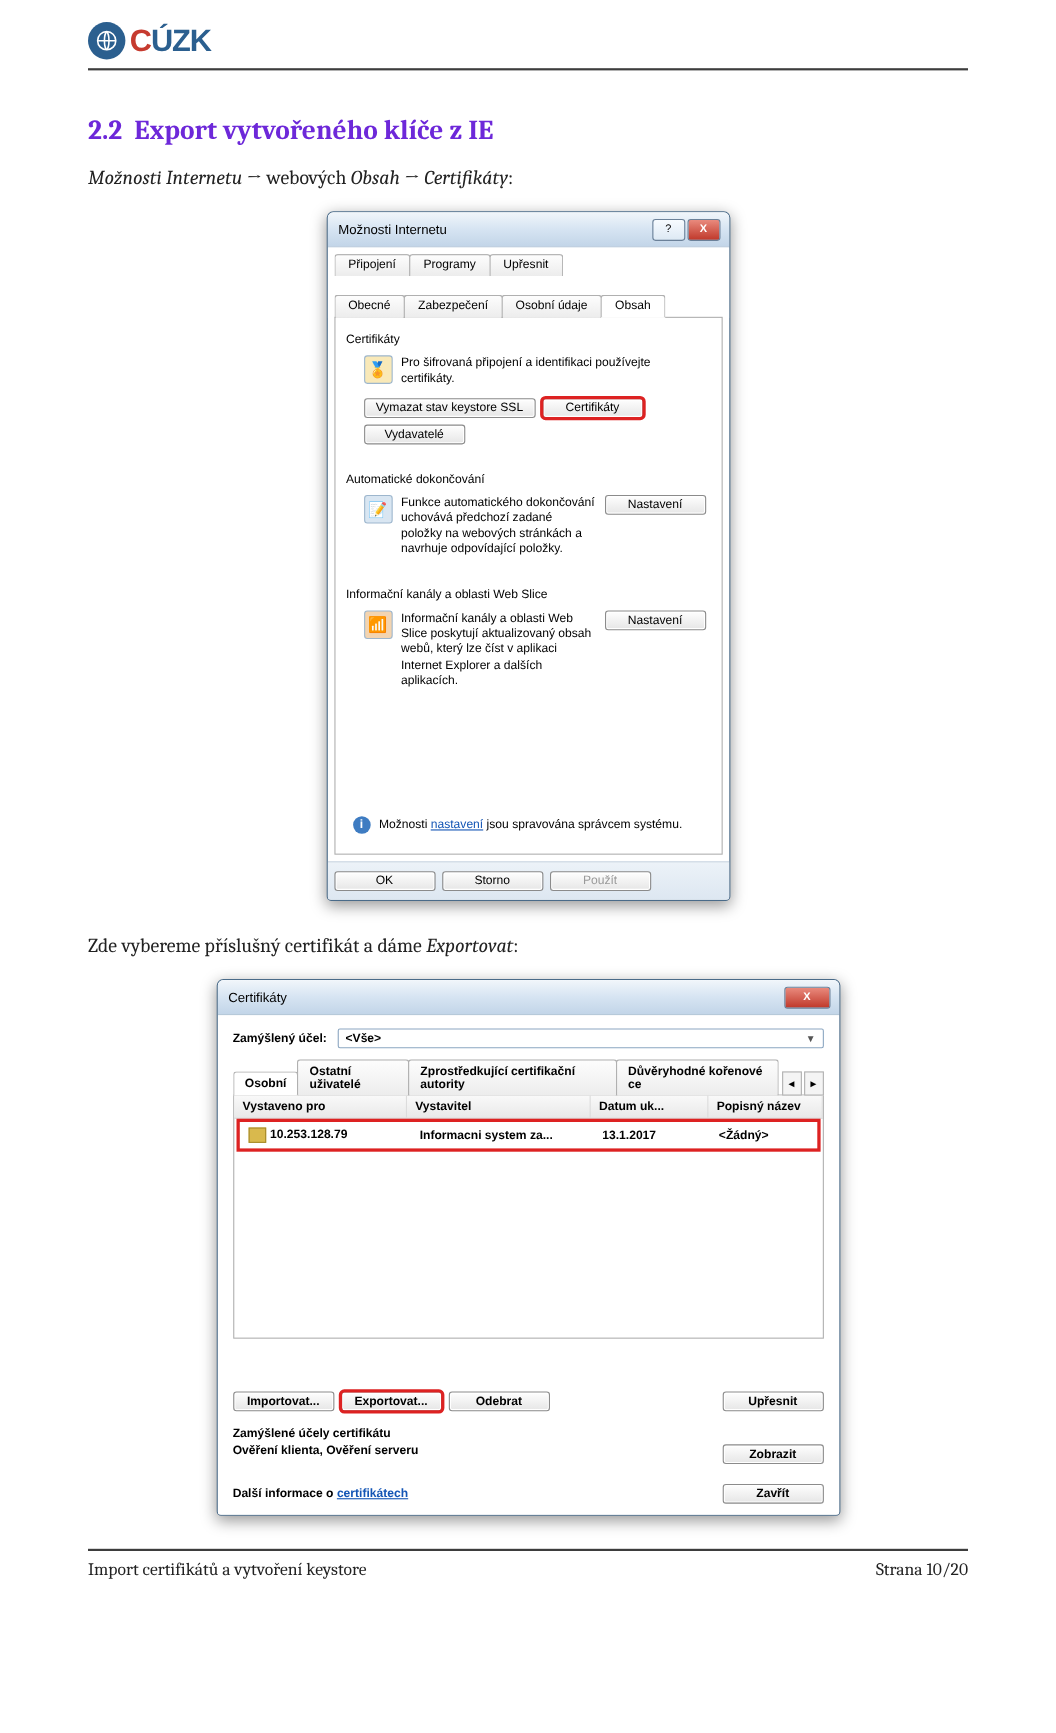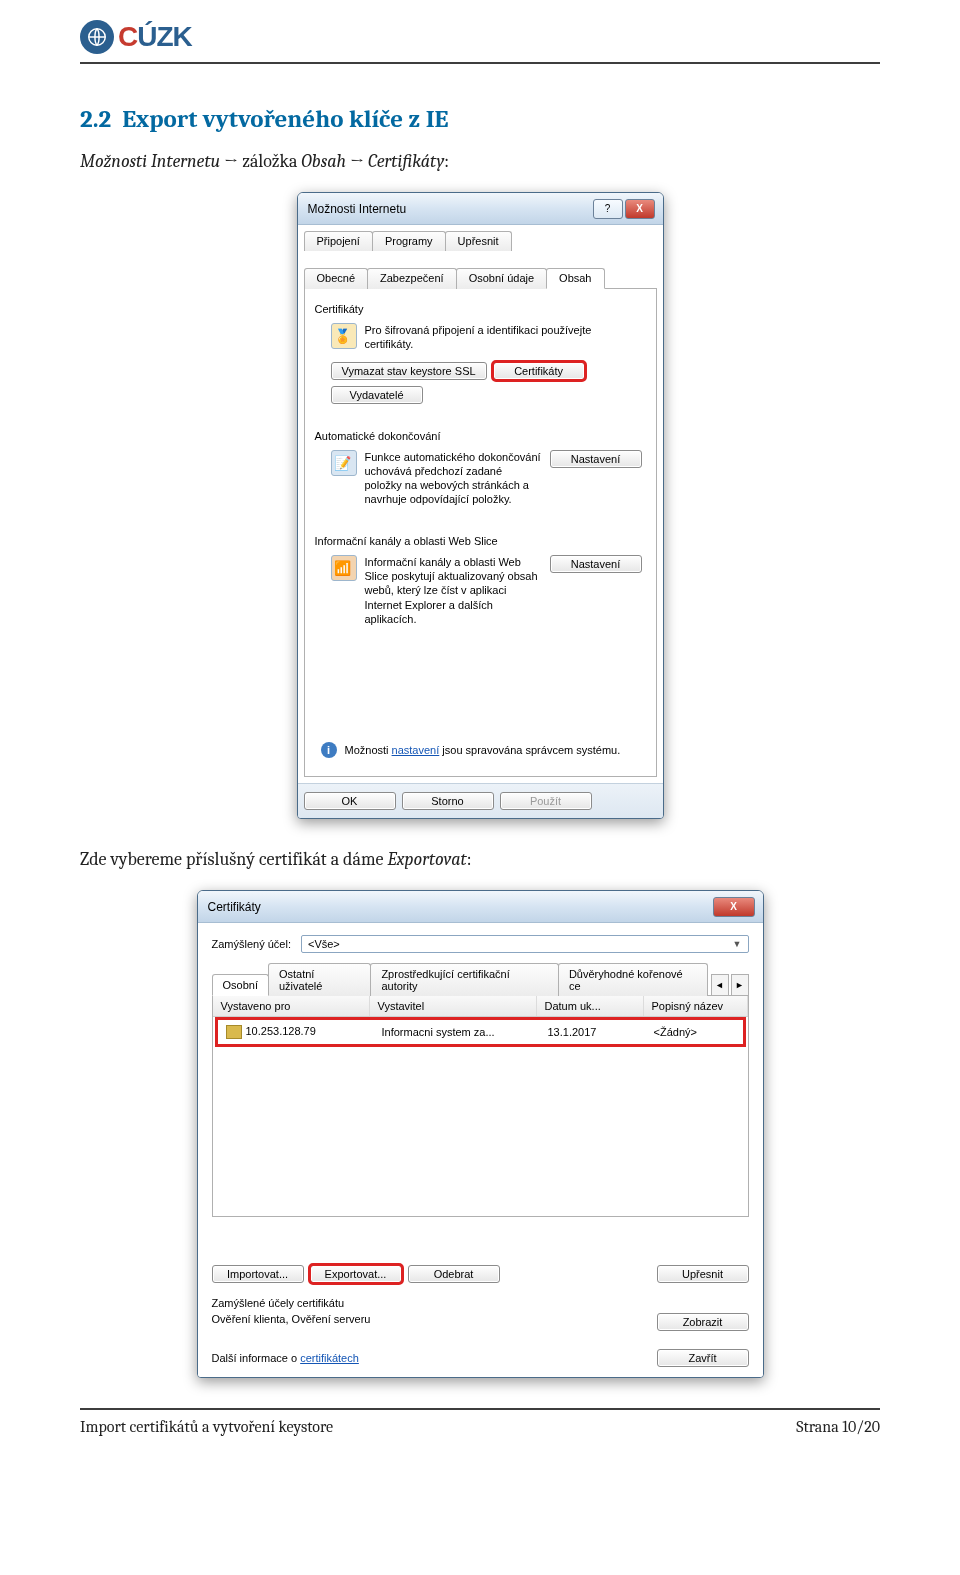--- a/index.html
+++ b/index.html
@@ -42,21 +42,21 @@
     color: #2b5f8f;
     letter-spacing: -1px;
   }
   .logo-text .red { color: #c63b2f; }
   .hr-top {
     border: none;
     border-top: 2px solid #3d3d3d;
     margin: 6px 0 40px 0;
   }
   h2.section-title {
-    color: #0369a1;
+    color: #6d28d9;
     font-weight: 700;
     font-size: 25px;
     margin: 0 0 18px 0;
   }
   .body-text {
     font-size: 18px;
     margin: 0 0 20px 0;
   }
   .body-text em { font-style: italic; }
 
@@ -186,21 +186,21 @@
   .info-row a { color:#1355b5; text-decoration:underline; }
   .dlg-footer {
     display:flex; justify-content:flex-start; gap:6px;
     padding:8px 6px;
     background: linear-gradient(#ecf2f8,#dde7f1);
     border-top:1px solid #c3d1de;
   }
 
   
   .dialog2 { width: 565px; }
-  .d2-body { padding: 12px 14px 10px 14px; background:#fff; }
+  .d2-body { padding: 12px 14px 10px 14px; background:#fff;font-weight:bold; }
   .field-row {
     display:flex; align-items:center; gap:10px; margin-bottom:10px;
   }
   .combo {
     flex:1;
     border:1px solid #8ba6c1;
     background:#fff;
     padding:2px 6px;
     font-size:11px;
     display:flex; justify-content:space-between; align-items:center;
@@ -296,21 +296,21 @@
       </span>
     </div>
   </div>
   <hr class="hr-top">
 
   <h2 class="section-title">
     <span>2.2</span>&nbsp;&nbsp;<span>Export vytvořeného klíče z IE</span>
   </h2>
 
   <p class="body-text">
-    <em>Možnosti Internetu</em><span> → </span><span>záložka </span><em>Obsah</em><span> → </span><em>Certifikáty</em><span>:</span>
+    <em>Možnosti Internetu</em><span> → </span><span>webových </span><em>Obsah</em><span> → </span><em>Certifikáty</em><span>:</span>
   </p>
 
   <div class="win-dialog dialog1">
     <div class="titlebar">
       <span class="title">Možnosti Internetu</span>
       <div class="winbtns">
         <div class="winbtn">?</div>
         <div class="winbtn close">X</div>
       </div>
     </div>

